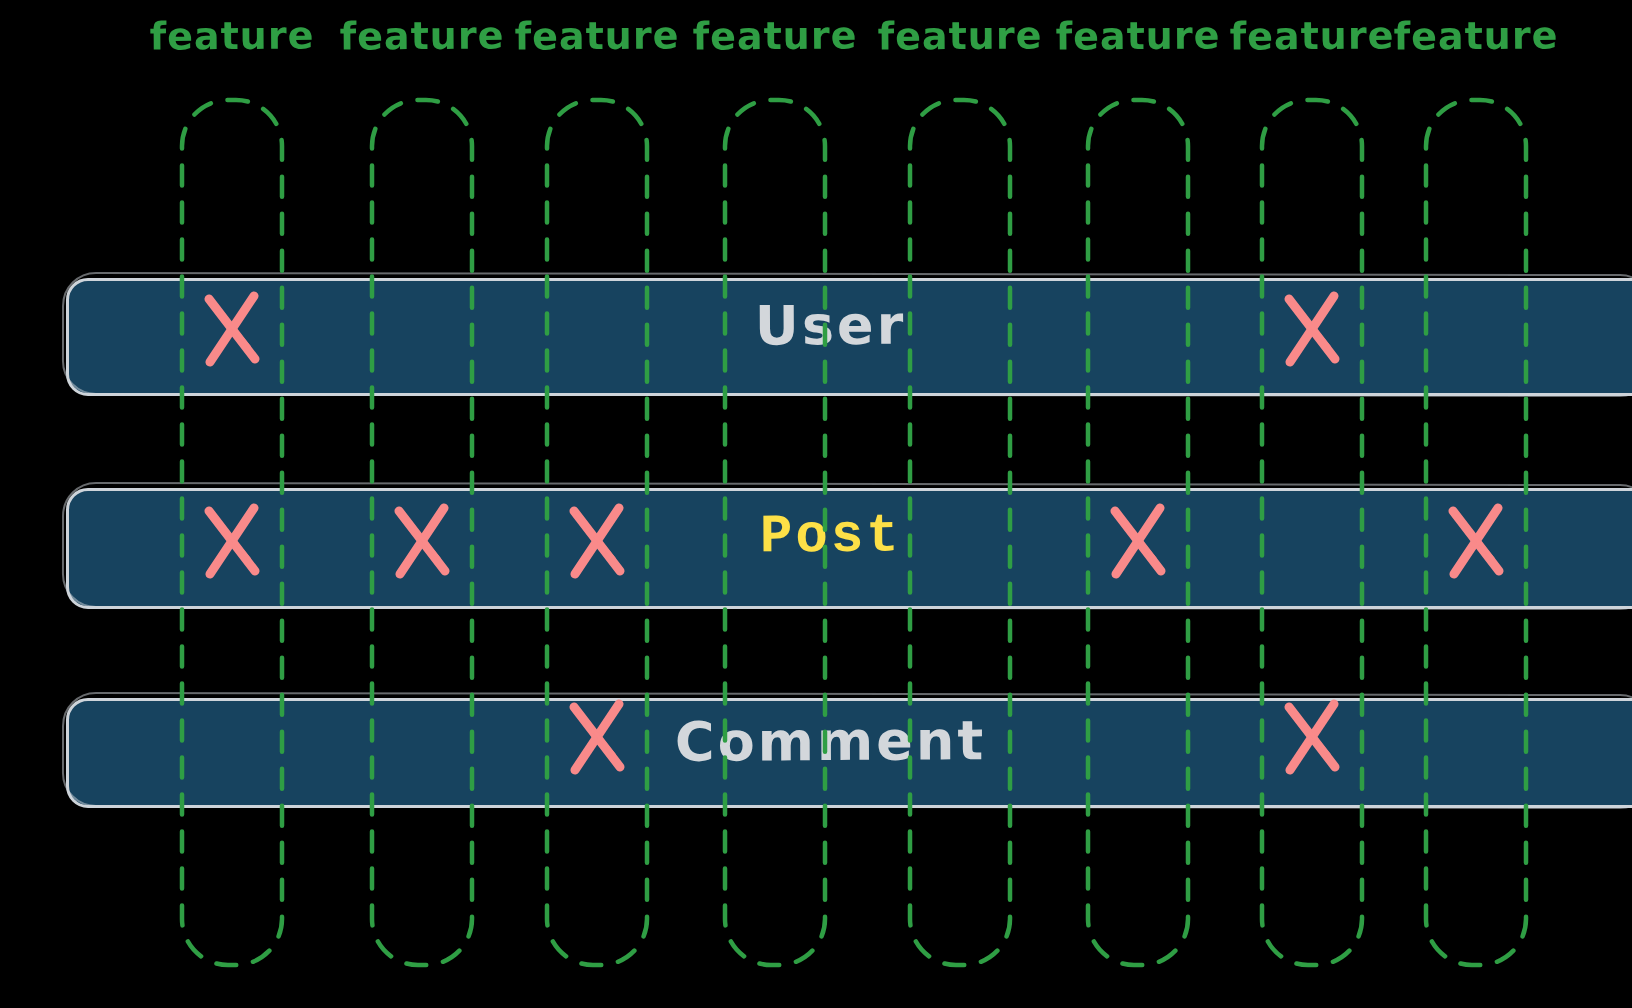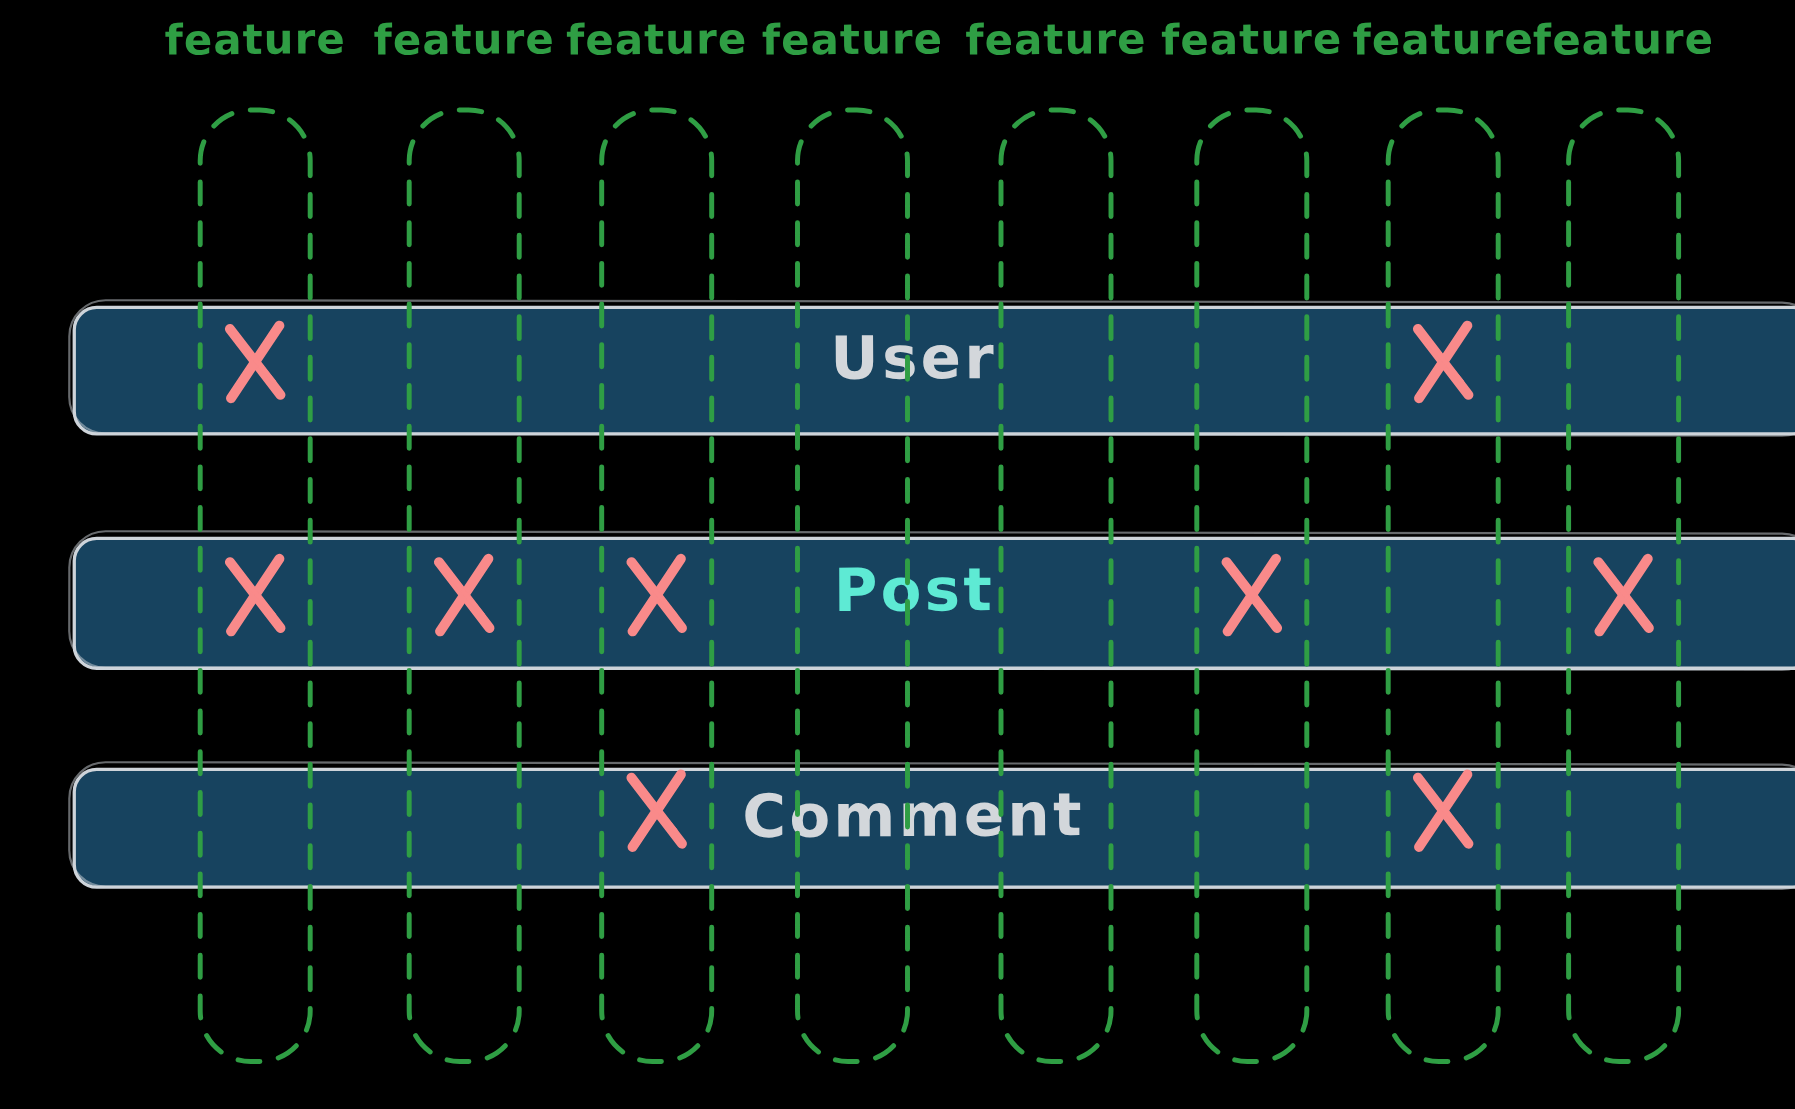--- a/index.html
+++ b/index.html
@@ -69,21 +69,21 @@
       <div class="feature-label" style="left: 821px; color: rgb(47, 158, 68);">feature</div>
       <div class="feature-label" style="left: 999px; color: rgb(47, 158, 68);">feature</div>
       <div class="feature-label" style="left: 1173px; color: rgb(47, 158, 68);">feature</div>
       <div class="feature-label" style="left: 1337px; color: rgb(47, 158, 68);">feature</div>
     </div>
   <div id="bars-layer">
       <div class="entity-bar" style="top: 278px; height: 118px; background: rgb(23, 67, 95); border-color: rgb(206, 212, 218);">
         <span class="entity-label" style="color: rgb(211, 215, 219);">User</span>
       </div>
       <div class="entity-bar" style="top: 488px; height: 121px; background: rgb(23, 67, 95); border-color: rgb(206, 212, 218);">
-        <span class="entity-label" style="color: #5eead4;">Post</span>
+        <span class="entity-label" style="color: #fde047; font-family: Liberation Mono, monospace;">Post</span>
       </div>
       <div class="entity-bar" style="top: 698px; height: 110px; background: rgb(23, 67, 95); border-color: rgb(206, 212, 218);">
         <span class="entity-label" style="color: rgb(211, 215, 219);">Comment</span>
       </div>
     </div>
   <svg id="columns-svg" xmlns="http://www.w3.org/2000/svg">
       <rect x="138" y="100" width="100" height="865" rx="46" fill="none" stroke="#2f9e44" stroke-width="4.5" stroke-dasharray="20 17" stroke-linecap="round"></rect>
       <rect x="328" y="100" width="100" height="865" rx="46" fill="none" stroke="#2f9e44" stroke-width="4.5" stroke-dasharray="20 17" stroke-linecap="round"></rect>
       <rect x="503" y="100" width="100" height="865" rx="46" fill="none" stroke="#2f9e44" stroke-width="4.5" stroke-dasharray="20 17" stroke-linecap="round"></rect>
       <rect x="681" y="100" width="100" height="865" rx="46" fill="none" stroke="#2f9e44" stroke-width="4.5" stroke-dasharray="20 17" stroke-linecap="round"></rect>

